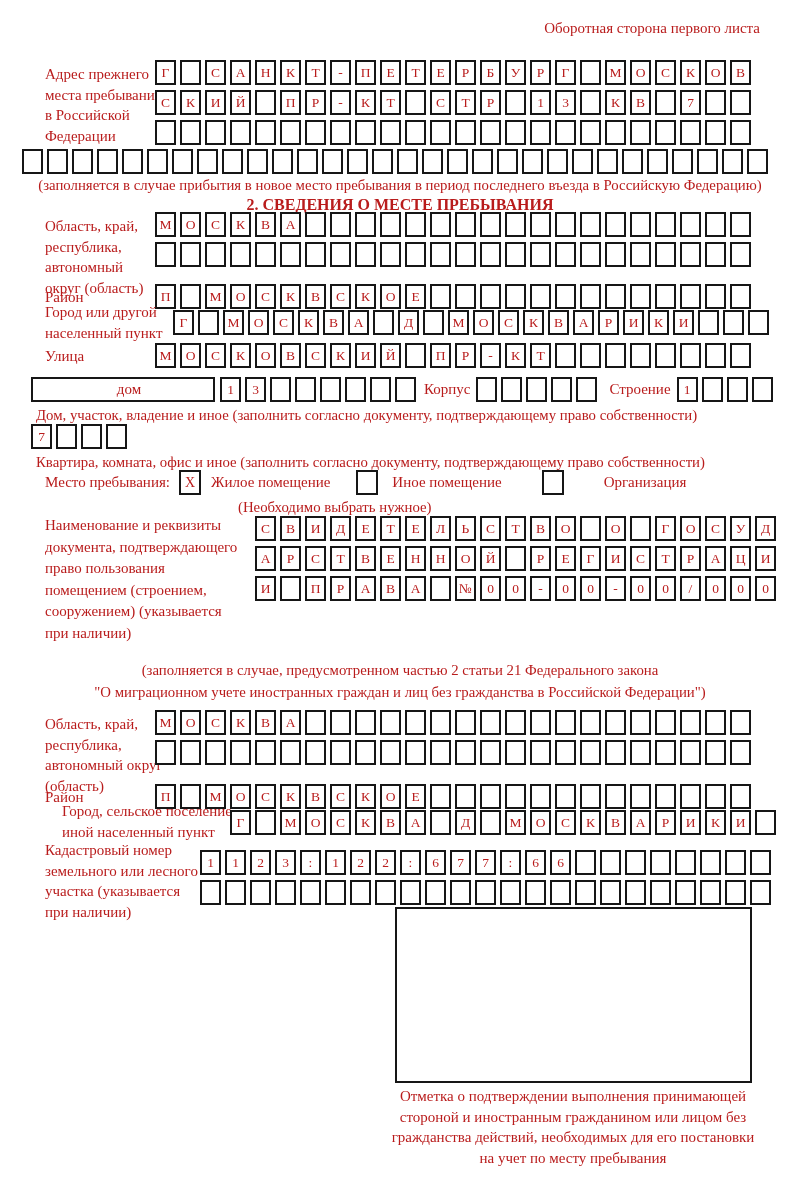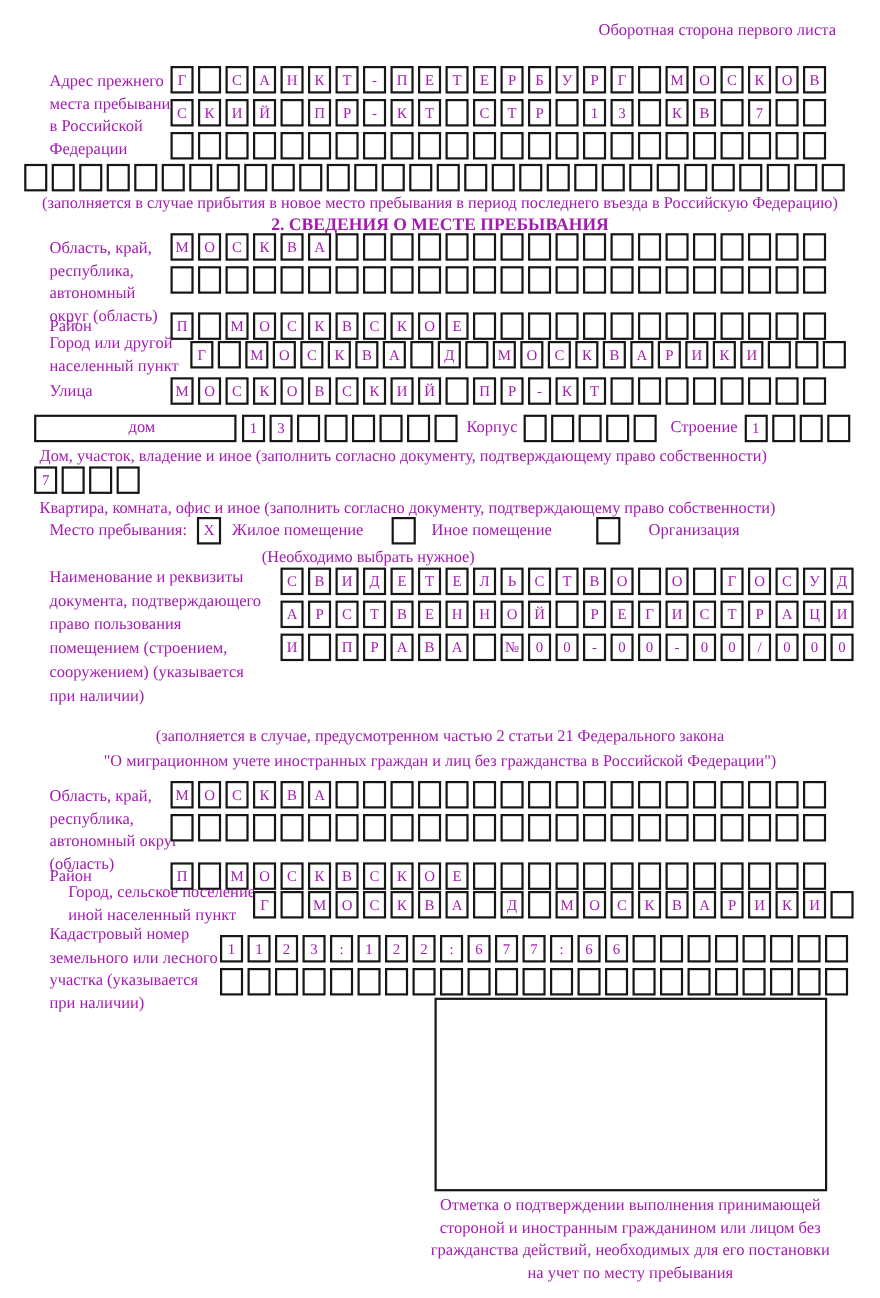--- a/index.html
+++ b/index.html
@@ -1,18 +1,18 @@
 <!DOCTYPE html>
 <html><head>
 <meta charset="utf-8">
 <style>
   html,body{margin:0;padding:0;background:#fff;}
   .page{
     position:relative;width:800px;height:1180px;background:#ffffff;overflow:hidden;
-    font-family:"Liberation Serif","DejaVu Serif",serif;color:#a21caf;text-decoration:underline;
+    font-family:"Liberation Serif","DejaVu Serif",serif;color:#b91c1c;text-decoration:underline;
   }
   .lbl{position:absolute;font-size:15px;line-height:20.5px;white-space:pre-line;}
   .row{position:absolute;display:flex;}
   .cell{
     box-sizing:content-box;flex:0 0 auto;width:17px;height:21px;border:2px solid #161616;
     margin-right:4px;display:flex;align-items:center;justify-content:center;
     font-size:13.5px;line-height:1;background:#fff;
   }
   .cap{position:absolute;left:0;right:0;text-align:center;font-size:14.8px;}
   .capl{position:absolute;font-size:14.8px;}
@@ -337,21 +337,21 @@
   </div>
   <div class="capl" style="left:36px;top:454px;">Квартира, комната, офис и иное (заполнить согласно документу, подтверждающему право собственности)</div>
 
   <div class="row" style="left:45px;top:470px;align-items:center;">
     <span class="inline-lbl">Место пребывания:</span>
     <div class="chk" style="margin-left:9px;">X</div>
     <span class="inline-lbl" style="margin-left:10px;">Жилое помещение</span>
     <div class="chk" style="margin-left:26px;"></div>
     <span class="inline-lbl" style="margin-left:14px;">Иное помещение</span>
     <div class="chk" style="margin-left:40px;"></div>
-    <span class="inline-lbl" style="margin-left:26px;">Организация</span>
+    <span class="inline-lbl" style="margin-left:40px;">Организация</span>
   </div>
   <div class="capl" style="left:238px;top:499px;">(Необходимо выбрать нужное)</div>
 
   <div class="lbl" style="left:45px;top:515px;width:205px;line-height:21.5px;">Наименование и реквизиты
 документа, подтверждающего
 право пользования
 помещением (строением,
 сооружением) (указывается
 при наличии)</div>
   <div class="row" style="left:255px;top:516px;">

